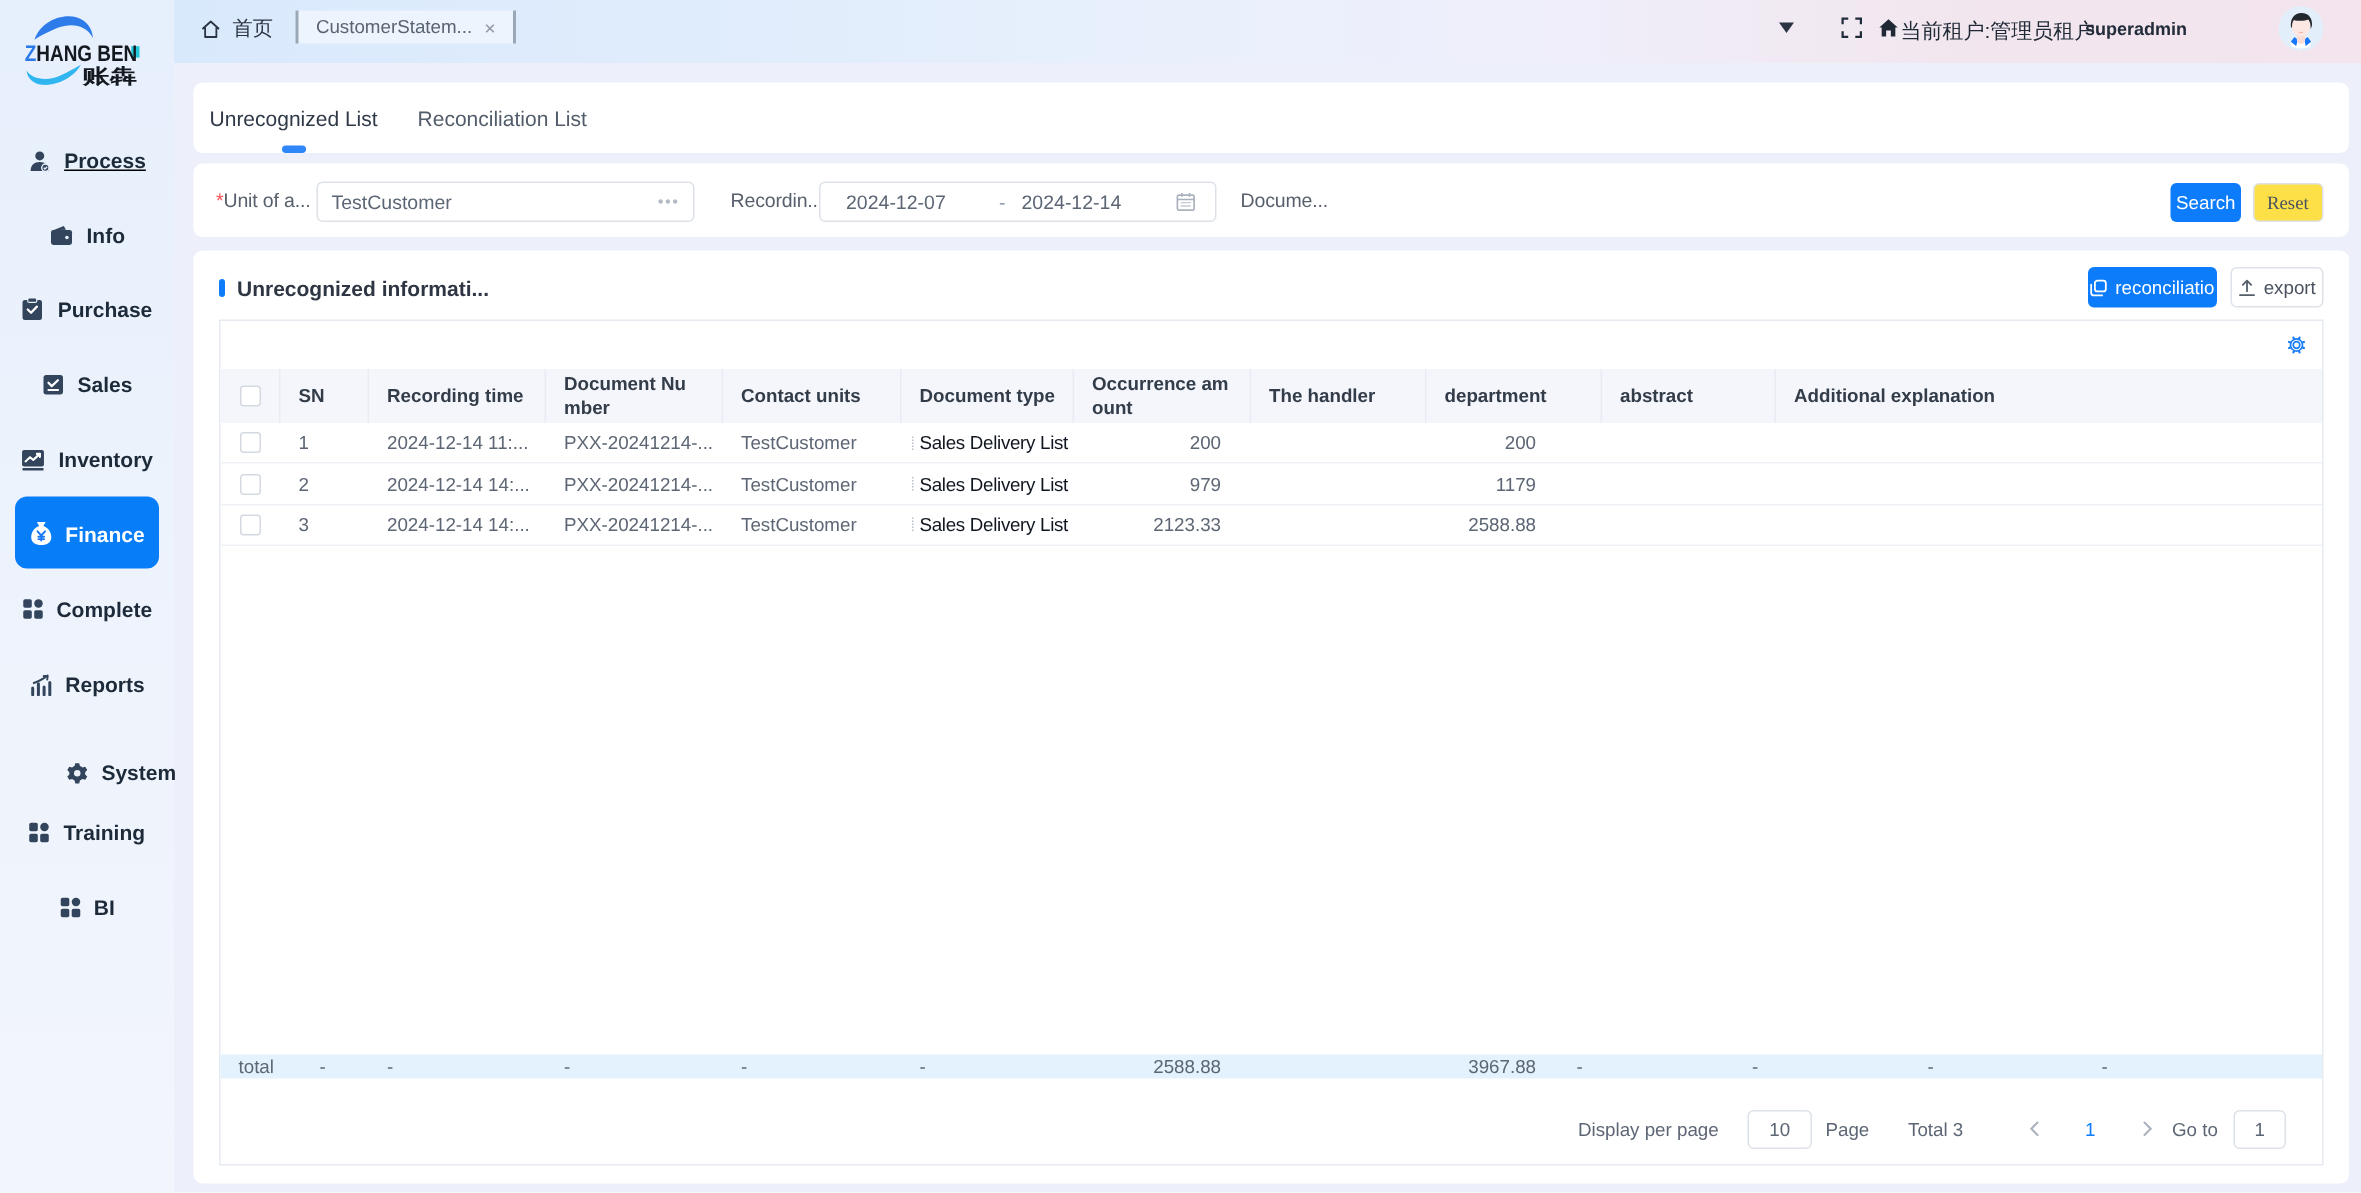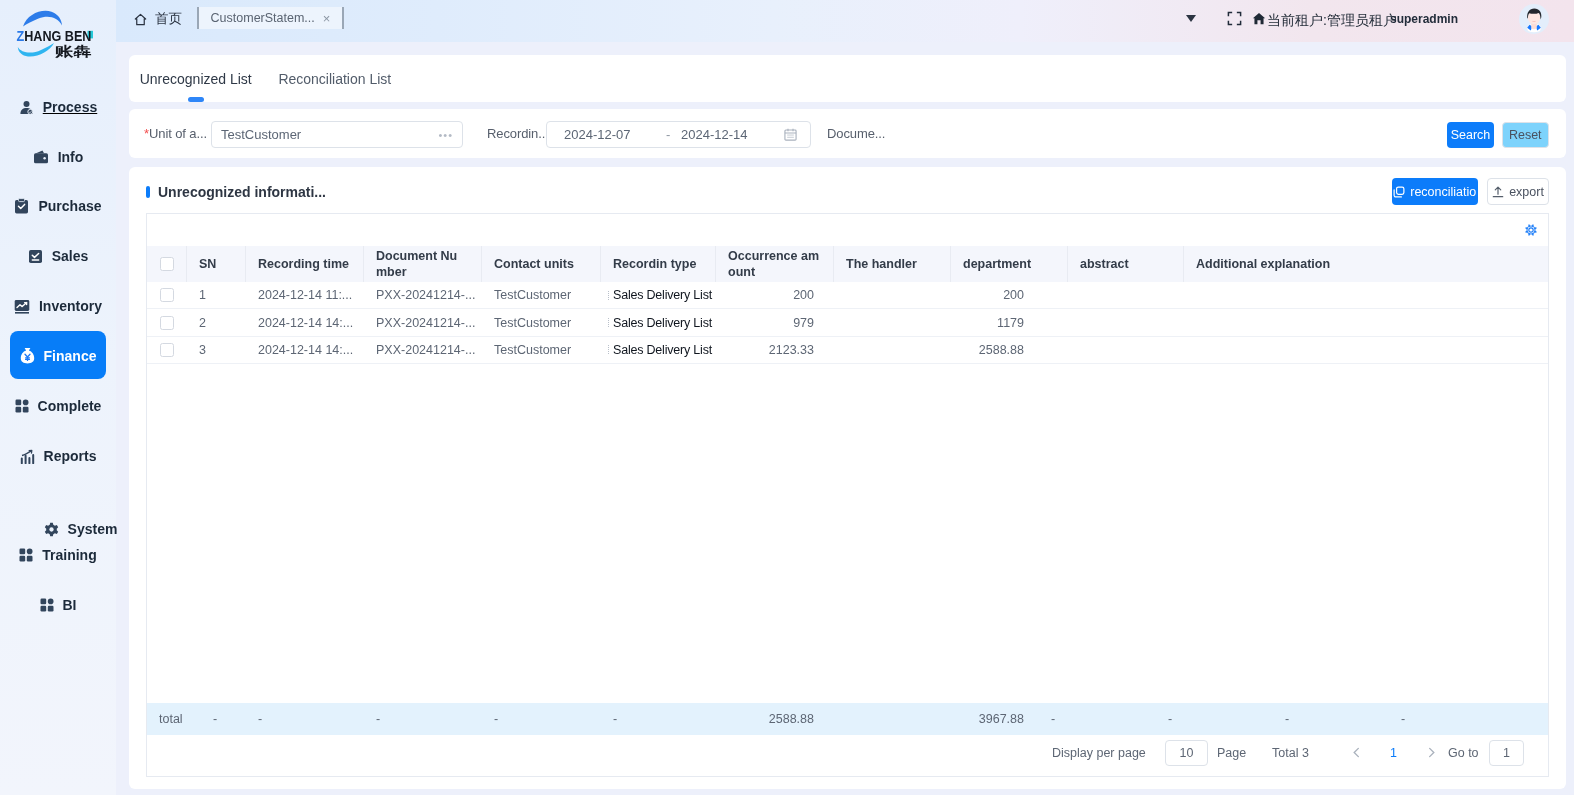--- a/index.html
+++ b/index.html
@@ -52,21 +52,21 @@
 .cell.num { justify-content:flex-end; padding-right:20px; padding-left:0; }
 .cell.num.c7 { padding-right:15px; }
 .cell.ck { justify-content:center; padding-left:0; }
 #thead { height:36px; background:#f4f6fc; font-weight:bold; font-size:12.5px; color:#333c49; }
 #thead .cell { border-right:1px solid #e8ebf2; }
 #thead .cell:last-child { border-right:none; }
 .drow { height:27.4px; border-bottom:1px solid #eef1f6; font-size:12.5px; color:#5d6674; }
 .c0{width:40px}.c1{width:59px}.c2{width:118px}.c3{width:118px}.c4{width:119px}.c5{width:115px}
 .c6{width:118px}.c7{width:205px}.c8{width:117px}.c9{width:117px}.c10{width:116px}.c11{width:160px}
 .cbox { width:14px; height:14px; border:1px solid #d4d9e1; border-radius:2.5px; background:#fff; }
-#totalrow { position:absolute; left:0; top:489px; width:1400.5px; height:32px; background:#e3f2fd; display:flex; font-size:12.5px; color:#5d6674; }
+#totalrow { position:absolute; left:0; top:489px; width:1400.5px; height:16px; background:#e3f2fd; display:flex; font-size:12.5px; color:#5d6674; }
 #pagerow { position:absolute; left:0; top:515px; width:1400.5px; height:47px; font-size:12.5px; color:#5d6674; }
 .pit { position:absolute; top:11px; height:26px; display:flex; align-items:center; justify-content:center; }
 span.pit:not(.pbox) { top:0; height:47px;text-align:right; }
 .pbox { height:26px; border:1px solid #dde2e9; border-radius:4px; display:flex; align-items:center; justify-content:center; background:#fff; }
 </style>
 </head>
 <body>
 
 <div id="sidebar">
   <svg class="abs" style="left:8px;top:6px" width="100" height="60" viewBox="0 0 100 60">
@@ -137,21 +137,21 @@
       <span class="lbl">Complete</span>
     </div>
     <div class="mitem" style="top: 446px;">
       <svg width="15" height="15" viewBox="0 0 15 15">
         <path d="M1.8 14.2 V9.6 M5.6 14.2 V6.8 M9.4 14.2 V9 M13.2 14.2 V6" stroke="#32455c" stroke-width="2" stroke-linecap="round"></path>
         <path d="M2 6.5 C5 5.8 8 4 11.6 1.6" stroke="#32455c" stroke-width="1.3" fill="none"></path>
         <path d="M11.8 1.4 l-2.6 0.3 M11.8 1.4 l-0.3 2.6" stroke="#32455c" stroke-width="1.3" stroke-linecap="round"></path>
       </svg>
       <span class="lbl">Reports</span>
     </div>
-    <div class="mitem" style="top: 519px; padding-left: 45px;">
+    <div class="mitem" style="top: 505px; padding-left: 45px;">
       <svg width="15" height="15" viewBox="0 0 16 16">
         <path d="M6.6 0.8 H9.4 L9.9 2.9 A5.4 5.4 0 0 1 11.6 3.9 L13.7 3.3 L15.1 5.7 L13.6 7.2 A5.4 5.4 0 0 1 13.6 8.8 L15.1 10.3 L13.7 12.7 L11.6 12.1 A5.4 5.4 0 0 1 9.9 13.1 L9.4 15.2 H6.6 L6.1 13.1 A5.4 5.4 0 0 1 4.4 12.1 L2.3 12.7 L0.9 10.3 L2.4 8.8 A5.4 5.4 0 0 1 2.4 7.2 L0.9 5.7 L2.3 3.3 L4.4 3.9 A5.4 5.4 0 0 1 6.1 2.9 Z" fill="#32455c"></path>
         <circle cx="8" cy="8" r="2.3" fill="#eaf1fb"></circle>
       </svg>
       <span class="lbl">System</span>
     </div>
     <div class="mitem" style="top: 545px;">
       <svg width="14" height="14" viewBox="0 0 14 14">
         <rect x="0.5" y="0.5" width="5.7" height="5.7" rx="1.2" fill="#32455c"></rect>
         <rect x="7.8" y="0.5" width="5.7" height="5.7" rx="2.8" fill="#32455c"></rect>
@@ -221,21 +221,21 @@
     <span style="position:absolute;left:119px;color:#8f97a3;">-</span>
     <span style="position:absolute;left:134px;">2024-12-14</span>
     <svg style="position:absolute;right:13px;" width="13" height="13" viewBox="0 0 14 14">
         <rect x="1" y="2.2" width="12" height="10.8" rx="1" fill="none" stroke="#a9b1bd" stroke-width="1.2"></rect>
         <path d="M1 5.4 H13 M4.3 0.8 V3.4 M9.7 0.8 V3.4" stroke="#a9b1bd" stroke-width="1.2" fill="none"></path>
         <path d="M3.4 7.6 H10.6 M3.4 10 H10.6" stroke="#c3c9d2" stroke-width="1" fill="none"></path>
       </svg>
   </div>
   <div class="flabel" style="left:698px;">Docume...</div>
   <div class="btn" style="left:1318px;width:47px;background:#0c7cfa;color:#fff;">Search</div>
-  <div class="btn" style="left:1373px;width:46.5px;background:#7dd3fc;border:1px solid #dde2e9;color:#4a5260;">Reset</div>
+  <div class="btn" style="left:1373px;width:46.5px;background:#fde047;border:1px solid #dde2e9;color:#4a5260;font-family:Liberation Serif, serif;">Reset</div>
 </div>
 
 <div class="panel" id="mainpanel">
   <div id="bluebar"></div>
   <div id="ptitle">Unrecognized informati...</div>
   <div class="tbtn" style="left:1263px;width:85.5px;background:#0c7cfa;color:#fff;">
     <svg width="12" height="12" viewBox="0 0 14 14">
         <rect x="4.2" y="1.2" width="8.5" height="8.5" rx="2" fill="none" stroke="#fff" stroke-width="1.4"></rect>
         <path d="M9.8 12.8 H3.2 A1.9 1.9 0 0 1 1.3 10.9 V4.4" fill="none" stroke="#fff" stroke-width="1.4" stroke-linecap="round"></path>
       </svg>
@@ -256,21 +256,21 @@
         <path d="M12.62 9.91 L13.64 10.33 M9.91 12.62 L10.33 13.64 M6.09 12.62 L5.67 13.64 M3.38 9.91 L2.36 10.33 M3.38 6.09 L2.36 5.67 M6.09 3.38 L5.67 2.36 M9.91 3.38 L10.33 2.36 M12.62 6.09 L13.64 5.67" stroke="#1c7df8" stroke-width="1.7" stroke-linecap="round"></path>
       </svg>
     <div class="trow" id="thead" style="position:absolute;left:0;top:32px;">
       <div class="cell ck c0">
           <span class="cbox"></span>
         </div>
       <div class="cell c1">SN</div>
       <div class="cell c2">Recording time</div>
       <div class="cell c3" style="line-height:16px;">Document Nu<br>mber</div>
       <div class="cell c4">Contact units</div>
-      <div class="cell c5">Recordin type</div>
+      <div class="cell c5">Document type</div>
       <div class="cell c6" style="line-height:16px;">Occurrence am<br>ount</div>
       <div class="cell c8">The handler</div>
       <div class="cell c9">department</div>
       <div class="cell c10">abstract</div>
       <div class="cell c11">Additional explanation</div>
     </div>
     <div class="trow drow" style="position:absolute;left:0;top:68px;">
       <div class="cell ck c0">
           <span class="cbox"></span>
         </div>

